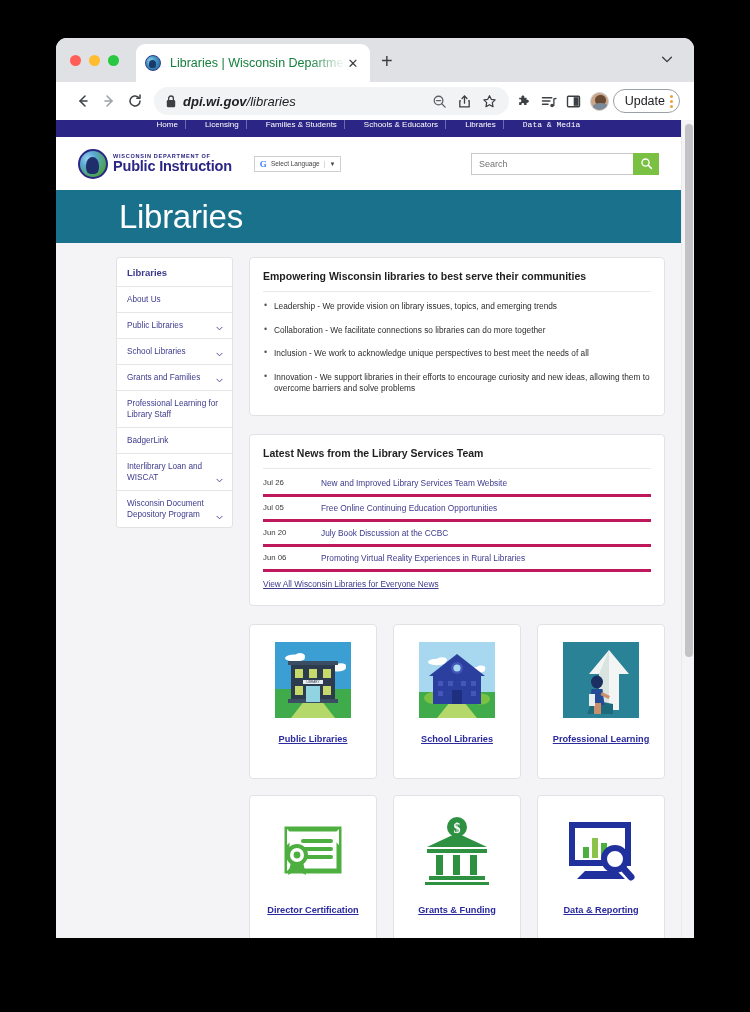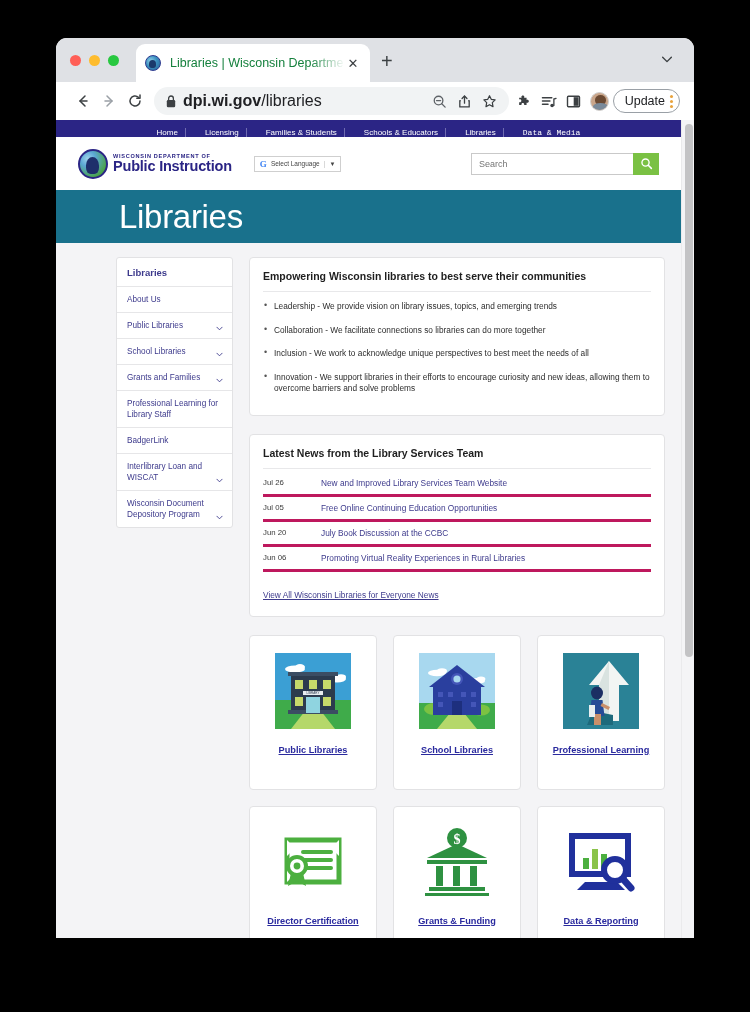--- a/index.html
+++ b/index.html
@@ -98,22 +98,22 @@
     height: 28px;
     background: #f1f3f4;
     border-radius: 14px;
     display: flex; align-items: center;
     padding: 0 8px 0 12px;
     margin: 0 8px 0 6px;
     gap: 7px;
   }
   .lock { width: 10px; height: 13px; flex: 0 0 auto; }
   .url {
-    font-size: 16px; color: #202124;
-    flex: 1 1 auto; white-space: nowrap; overflow: hidden;
+    font-size: 13px; color: #202124;
+    flex: 1 1 auto; white-space: nowrap; overflow: hidden; font-style: italic;
   }
   .url b { font-weight: 700; }
   .omni-icons { display: flex; align-items: center; gap: 10px; flex: 0 0 auto; padding-right: 4px; }
   .tb-icons { display: flex; align-items: center; gap: 9px; flex: 0 0 auto; }
   .avatar {
     width: 19px; height: 19px; border-radius: 50%;
     background: #c9a58a;
     overflow: hidden; position: relative;
     border: 1px solid #d0d0d0;
   }
@@ -149,21 +149,21 @@
   }
   .page {
     width: 625px;
     background: #f4f4f6;
   }
 
   
   .topnav {
     background: #2b2585;
     height: 17px;
-    display: flex; align-items: flex-end; justify-content: center;
+    display: flex; align-items: flex-start; justify-content: center;
     gap: 12px;
   }
   .topnav a {
     color: #ffffff; font-size: 8px; text-decoration: none;
     padding: 0 7px;
     border-right: 1px solid #6f6bb0;
     line-height: 9px;
   }
   .topnav a:last-child { border-right: none; font-family: Liberation Mono, monospace; }
 
@@ -310,21 +310,21 @@
   }
   .news-date {
     width: 46px; flex: 0 0 auto;
     font-size: 7.8px; color: #3a3a3a;
   }
   .news-link {
     font-size: 8.3px; color: #3d3a8c;
   }
   .news-all {
     display: inline-block;
-    margin-top: 18px;
+    margin-top: 7px;
     font-size: 8.3px; color: #3d3a8c;
     text-decoration: underline;
   }
 
   
   .tilegrid {
     display: grid;
     grid-template-columns: repeat(3, 1fr);
     gap: 16px;
   }

